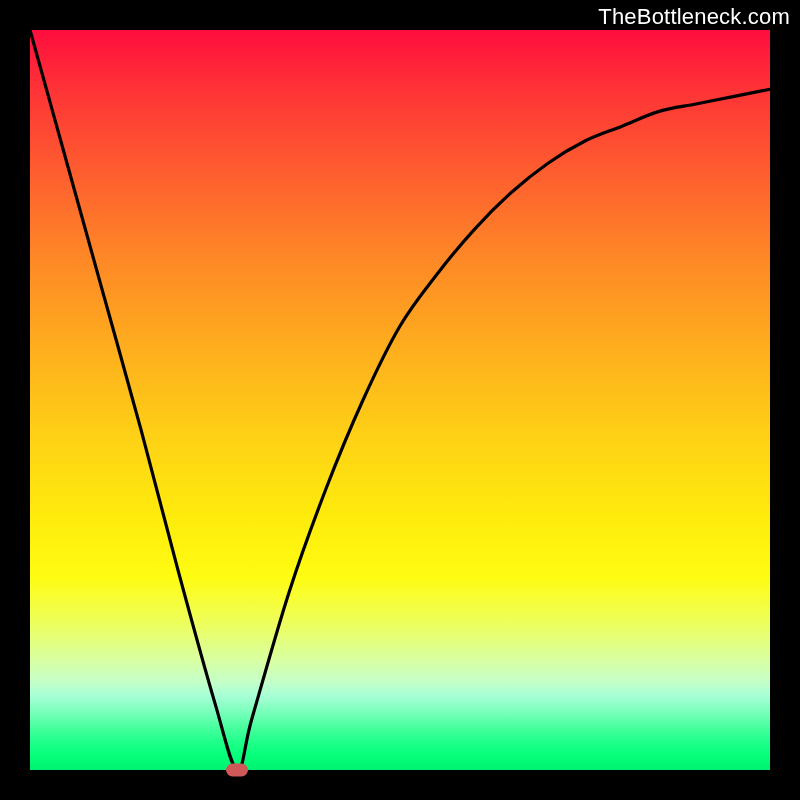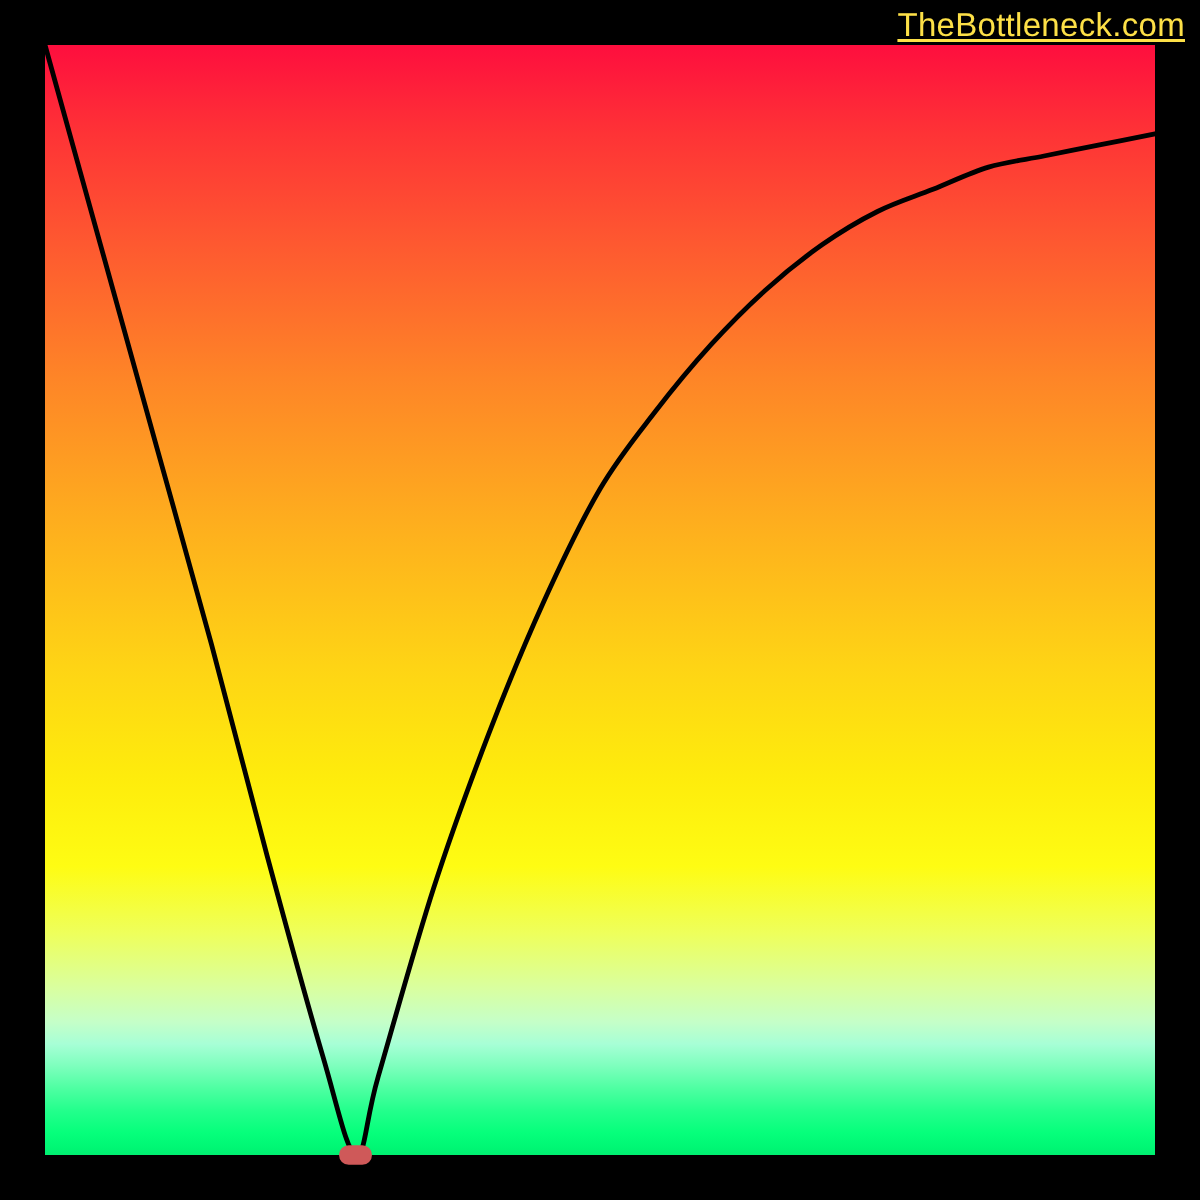--- a/index.html
+++ b/index.html
@@ -14,26 +14,25 @@
   .frame {
     position: relative;
     width: 800px;
     height: 800px;
     background: #000;
   }
   .watermark {
     position: absolute;
     top: 4px;
     right: 10px;
-    color: #fde047;
+    color: #ffffff;
     font-size: 22px;
     font-weight: 500;
     letter-spacing: 0.2px;
     z-index: 5;
-    text-decoration: underline;
   }
   .plot {
     position: absolute;
     left: 30px;
     top: 30px;
     width: 740px;
     height: 740px;
     background: linear-gradient(to bottom,
       #fe0e3e 0%,
       #fe3336 8%,

